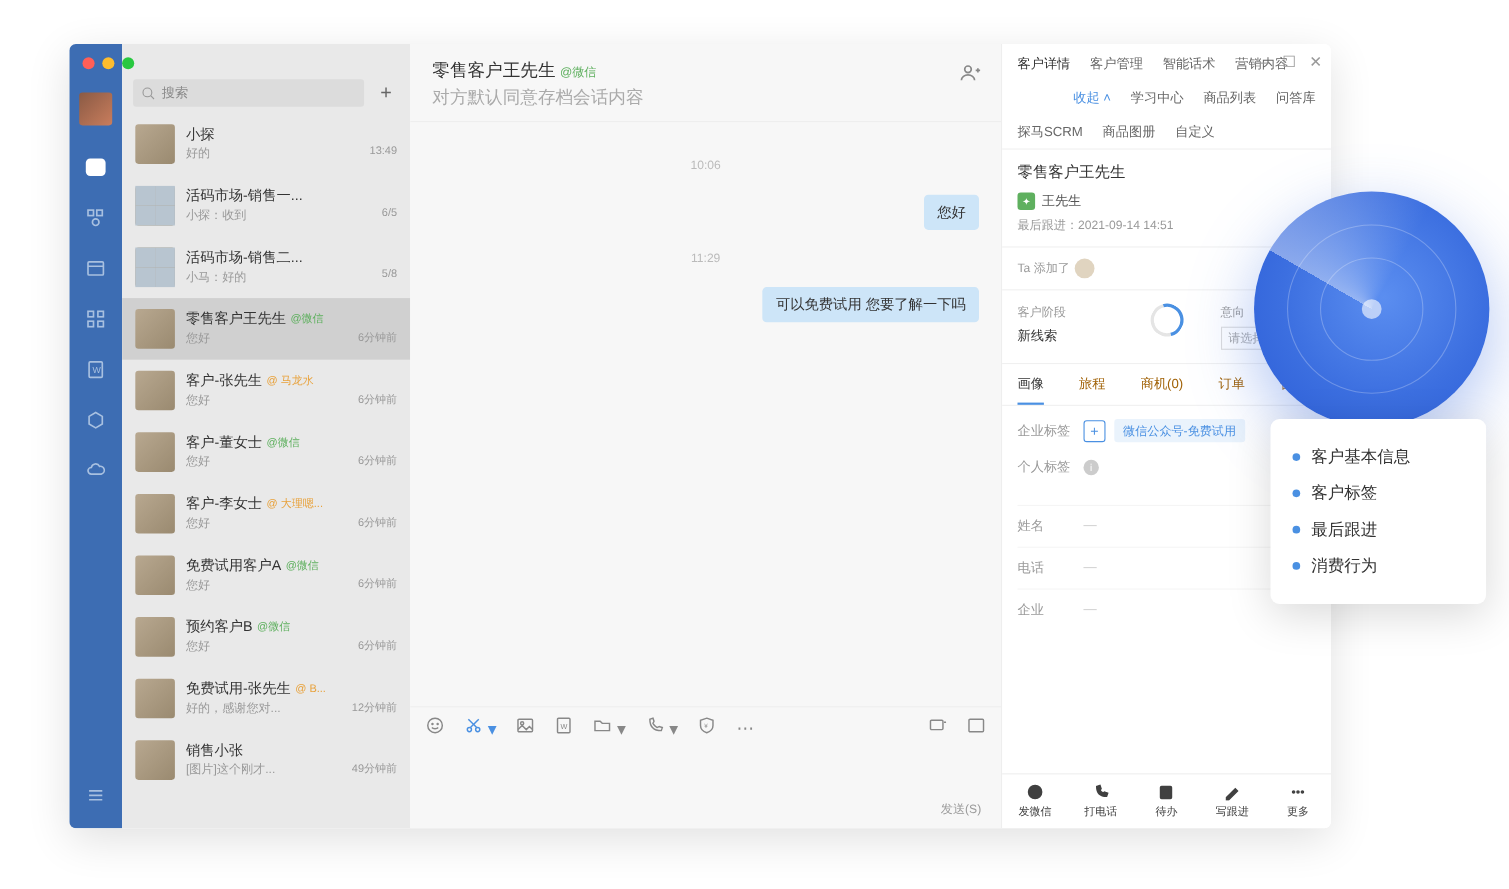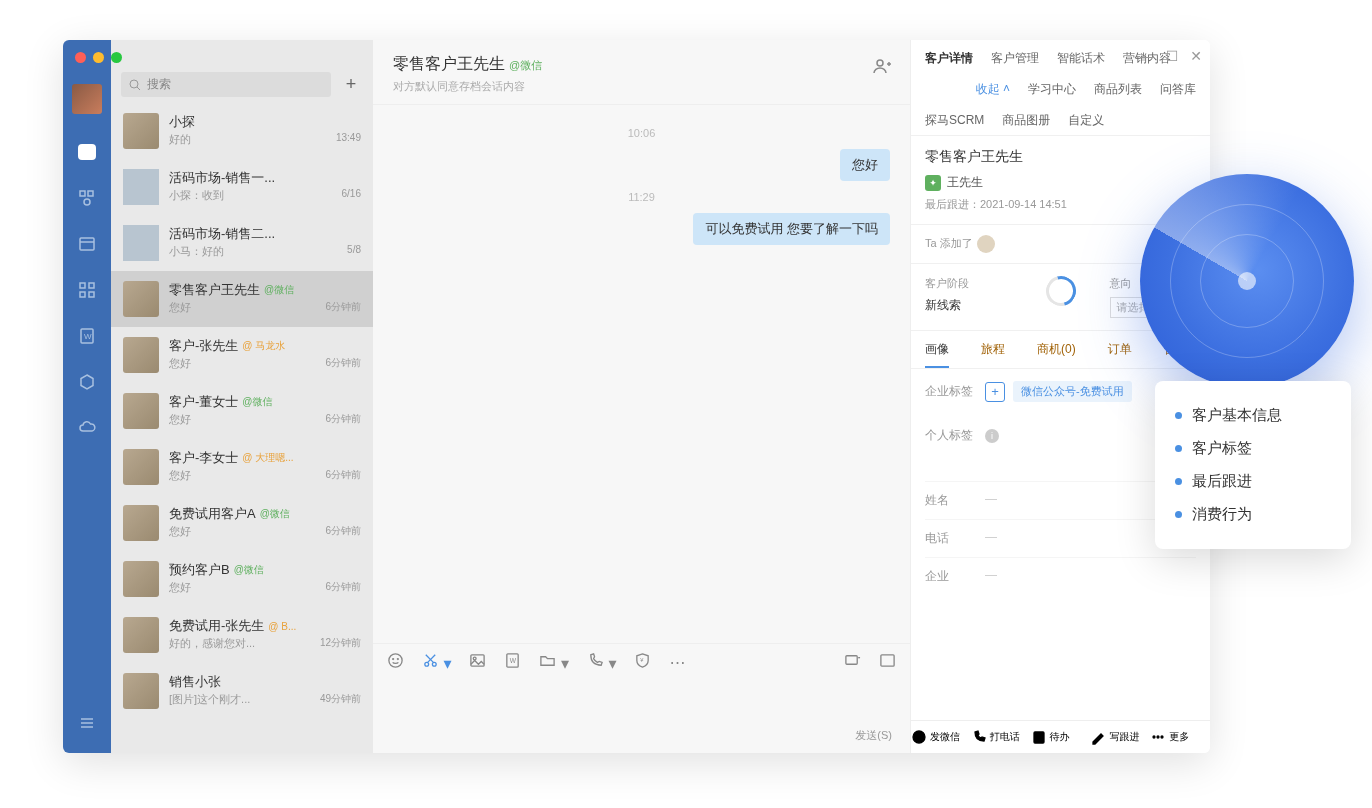--- a/index.html
+++ b/index.html
@@ -34,63 +34,63 @@
 .conv-name{font-size:13px;color:#333;white-space:nowrap;overflow:hidden;text-overflow:ellipsis}
 .conv-tag{font-size:10px;color:#5fb05f}
 .conv-tag.orange{color:#e8a23c}
 .conv-line2{display:flex;justify-content:space-between;margin-top:1px}
 .conv-msg{font-size:11px;color:#999;white-space:nowrap;overflow:hidden;text-overflow:ellipsis;max-width:150px}
 .conv-time{font-size:10px;color:#999}
 .main{flex:1;display:flex;flex-direction:column;background:#f7f7f7}
 .chat-header{padding:14px 20px 10px;border-bottom:1px solid #eee;position:relative}
 .chat-title{font-size:16px;color:#333}
 .chat-title .wx{font-size:11px;color:#5fb05f;margin-left:4px}
-.chat-sub{font-size:11px;color:#aaa;margin-top:4px}
+.chat-sub{font-size:16px;color:#aaa;margin-top:4px}
 .add-person{position:absolute;right:18px;top:16px;color:#777}
 .messages{flex:1;padding:14px 20px;overflow-y:auto}
-.time-stamp{text-align:center;font-size:11px;color:#bbb;margin:8px 0}
+.time-stamp{text-align:center;font-size:11px;color:#bbb;margin:20px 0}
 .msg-row{display:flex;justify-content:flex-end;margin:10px 0}
 .msg-bubble{background:#cde5f8;padding:7px 12px;border-radius:4px;font-size:13px;color:#333;max-width:60%}
 .toolbar{border-top:1px solid #eee;padding:8px 14px;display:flex;align-items:center;gap:18px;color:#888}
 .toolbar svg{width:17px;height:17px;stroke:currentColor;fill:none;stroke-width:1.4}
 .toolbar .spacer{flex:1}
 .input-area{flex:0 0 72px;padding:0 18px;display:flex;align-items:flex-end;justify-content:flex-end;color:#999;font-size:11px;padding-bottom:10px}
 .detail{width:300px;background:#fff;border-left:1px solid #eee;display:flex;flex-direction:column;font-size:12px}
 .detail-tabs{padding:10px 14px 6px;display:flex;flex-wrap:wrap;gap:14px 18px;border-bottom:1px solid #f0f0f0}
 .detail-tabs span{color:#666;cursor:pointer;font-size:12px;white-space:nowrap}
-.detail-tabs span.active{color:#333;font-weight:700}
+.detail-tabs span.active{color:#333;font-weight:400}
 .detail-tabs span.collapse{color:#4a90e2;margin-left:auto}
 .detail-client{padding:12px 14px;border-bottom:1px solid #f0f0f0}
 .dc-name{font-size:14px;color:#333;margin-bottom:8px}
 .dc-row{display:flex;align-items:center;gap:6px;font-size:12px;color:#555;margin-bottom:6px}
 .wx-badge{width:16px;height:16px;background:#5fb05f;border-radius:3px;display:inline-flex;align-items:center;justify-content:center;color:#fff;font-size:9px}
 .dc-follow{font-size:11px;color:#999}
 .detail-addedby{padding:10px 14px;border-bottom:1px solid #f0f0f0;display:flex;align-items:center;justify-content:space-between;color:#999;font-size:11px}
 .small-av{width:18px;height:18px;border-radius:50%;background:#e0d4c0;display:inline-block;vertical-align:middle;margin-left:4px}
 .detail-stage{padding:12px 14px;border-bottom:1px solid #f0f0f0;display:flex;gap:24px}
 .stage-col{flex:1}
 .stage-lbl{color:#999;font-size:11px;margin-bottom:6px}
 .stage-val{color:#333;font-size:12px}
 .stage-ring{width:30px;height:30px;border:3px solid #e5e5e5;border-top-color:#4a90e2;border-right-color:#4a90e2;border-radius:50%;transform:rotate(30deg);margin:0 10px}
 .intent-sel{border:1px solid #ddd;padding:2px 6px;font-size:11px;color:#aaa}
 .detail-subtabs{padding:10px 14px 0;display:flex;gap:32px;border-bottom:1px solid #f0f0f0}
 .detail-subtabs span{padding-bottom:8px;color:#a16207;cursor:pointer;font-size:12px}
 .detail-subtabs span.active{color:#333;border-bottom:2px solid #4a90e2}
 .detail-tags{padding:12px 14px}
-.tag-row{display:flex;align-items:center;gap:8px;margin-bottom:25px}
+.tag-row{display:flex;align-items:center;gap:8px;margin-bottom:14px}
 .tag-lbl{color:#999;font-size:12px;width:52px}
 .tag-add{width:20px;height:20px;border:1px solid #4a90e2;color:#4a90e2;display:flex;align-items:center;justify-content:center;border-radius:3px;font-size:13px}
 .tag-chip{background:#eaf3fc;color:#4a90e2;padding:3px 8px;border-radius:3px;font-size:11px}
 .info-icon{width:14px;height:14px;border-radius:50%;background:#ccc;color:#fff;display:inline-flex;align-items:center;justify-content:center;font-size:9px}
 .detail-fields{padding:0 14px}
 .field-row{display:flex;padding:10px 0;border-top:1px solid #f5f5f5;font-size:12px}
 .field-lbl{color:#999;width:60px}
 .field-val{color:#ccc}
 .detail-actions{margin-top:auto;border-top:1px solid #eee;display:flex;padding:8px 0}
-.da-item{flex:1;display:flex;flex-direction:row;align-items:center;gap:3px;color:#000000;cursor:pointer}
+.da-item{flex:1;display:flex;flex-direction:column;align-items:center;gap:3px;color:#404040;cursor:pointer}
 .da-item svg{width:16px;height:16px;stroke:currentColor;fill:currentColor}
 .da-lbl{font-size:10px}
 .radar{position:absolute;left:1140px;top:174px;width:214px;height:214px;border-radius:50%;background:radial-gradient(circle at 55% 45%,#5b8ef0 0%,#3c6fe0 55%,#2b5cd6 100%);box-shadow:0 20px 60px rgba(60,110,224,.4)}
 .radar::before,.radar::after{content:"";position:absolute;border:1px solid rgba(255,255,255,.25);border-radius:50%}
 .radar::before{inset:30px}.radar::after{inset:60px}
 .radar .center{position:absolute;left:50%;top:50%;width:18px;height:18px;background:rgba(255,255,255,.6);border-radius:50%;transform:translate(-50%,-50%)}
 .radar .sweep{position:absolute;inset:0;border-radius:50%;background:conic-gradient(from 300deg,rgba(255,255,255,.4),transparent 90deg)}
 .popup{position:absolute;left:1155px;top:381px;width:196px;background:#fff;border-radius:8px;box-shadow:0 10px 40px rgba(0,0,0,.15);padding:18px 20px}
 .popup-item{display:flex;align-items:center;gap:10px;padding:7px 0;font-size:15px;color:#333}
 .popup-item::before{content:"";width:7px;height:7px;background:#4a90e2;border-radius:50%}
@@ -194,21 +194,21 @@
             <span></span>
             <span></span>
             <span></span>
           </div>
           <div class="conv-body">
             <div class="conv-line1">
               <span class="conv-name">活码市场-销售一...</span>
             </div>
             <div class="conv-line2">
               <span class="conv-msg">小探：收到</span>
-              <span class="conv-time">6/16</span>
+              <span class="conv-time">6/5</span>
             </div>
           </div>
         </div>
         <div class="conv">
           <div class="conv-av " style="background:linear-gradient(135deg,#b8a890,#9a8a70)">
             <span></span>
             <span></span>
             <span></span>
             <span></span>
           </div>

